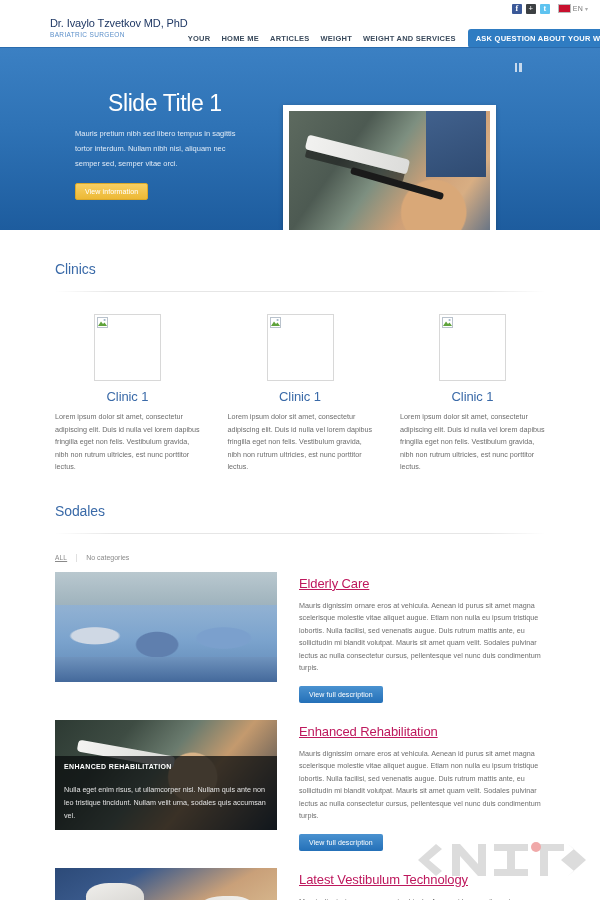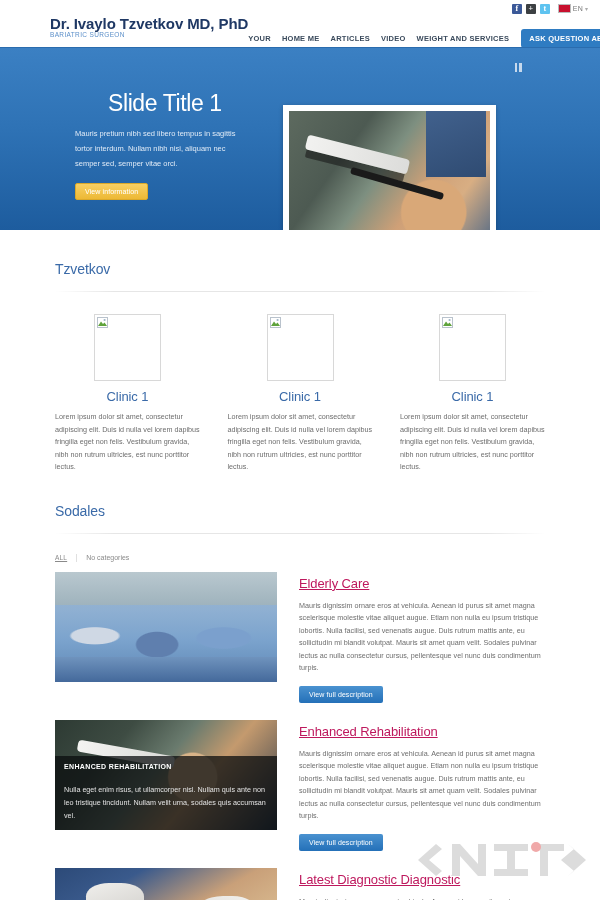--- a/index.html
+++ b/index.html
@@ -69,22 +69,22 @@
   .header {
     background: #fff;
     padding: 0 12px 0 50px;
     display: flex;
     align-items: flex-start;
     justify-content: space-between;
     height: 30px;
   }
   .brand { padding-top: 0px; }
   .brand-title {
-    font-size: 15px;
-    font-weight: bold;
+    font-size: 11px;
+    font-weight: normal;
     color: #1f3864;
     letter-spacing: -0.1px;
     line-height: 13px;
     white-space: nowrap;
   }
   .brand-sub {
     font-size: 6.5px;
     color: #5b8fc9;
     letter-spacing: 0.35px;
     margin-top: 1px;
@@ -414,21 +414,21 @@
 
   <div class="header">
     <div class="brand">
       <div class="brand-title">Dr. Ivaylo Tzvetkov MD, PhD</div>
       <div class="brand-sub">BARIATRIC SURGEON</div>
     </div>
     <div class="nav">
       <span class="nav-item">YOUR</span>
       <span class="nav-item">HOME ME</span>
       <span class="nav-item">ARTICLES</span>
-      <span class="nav-item">VIDEO</span>
+      <span class="nav-item">WEIGHT</span>
       <span class="nav-item">WEIGHT AND SERVICES</span>
       <span class="cta">ASK QUESTION ABOUT YOUR WEIGHT</span>
     </div>
   </div>
 
   <div class="hero">
     <div class="hero-text">
       <div class="hero-title">Slide Title 1</div>
       <div class="hero-body">Mauris pretium nibh sed libero tempus in sagittis tortor interdum. Nullam nibh nisi, aliquam nec semper sed, semper vitae orci.</div>
       <span class="hero-btn">View information</span>
@@ -443,21 +443,21 @@
 
     <div class="pause-btn">
       <i></i>
       <i></i>
     </div>
   </div>
 
   <div class="content">
 
     <div class="sec-clinics">
-      <div class="section-title">Tzvetkov</div>
+      <div class="section-title">Clinics</div>
       <div class="divider"></div>
 
       <div class="clinics-grid">
 
         <div class="clinic-card">
           <div class="ph-box">
             <svg class="broken-img" viewBox="0 0 11 11">
               <rect x="0.5" y="0.5" width="10" height="10" fill="#fff" stroke="#b9c2cc" stroke-width="1"></rect>
               <path d="M1 9 L4 4.5 L6 7 L7.5 5.5 L10 9 Z" fill="#5fa33c"></path>
               <circle cx="7.6" cy="3" r="1.1" fill="#9fb4c6"></circle>
@@ -523,21 +523,21 @@
         <div class="svc-body">
           <div class="svc-title">Enhanced Rehabilitation</div>
           <div class="svc-desc">Mauris dignissim ornare eros at vehicula. Aenean id purus sit amet magna scelerisque molestie vitae aliquet augue. Etiam non nulla eu ipsum tristique lobortis. Nulla facilisi, sed venenatis augue. Duis rutrum mattis ante, eu sollicitudin mi blandit volutpat. Mauris sit amet quam velit. Sodales pulvinar lectus ac nulla consectetur cursus, pellentesque vel nunc duis condimentum turpis.</div>
           <span class="svc-btn">View full description</span>
         </div>
       </div>
 
       <div class="service-row">
         <div class="svc-img svc-img-3"></div>
         <div class="svc-body">
-          <div class="svc-title">Latest Diagnostic Diagnostic</div>
+          <div class="svc-title">Latest Vestibulum Technology</div>
           <div class="svc-desc">Mauris dignissim ornare eros at vehicula. Aenean id purus sit amet magna scelerisque molestie vitae aliquet augue. Etiam non nulla eu ipsum tristique lobortis. Nulla facilisi, sed venenatis augue. Duis rutrum mattis ante, eu sollicitudin mi blandit volutpat. Mauris sit amet quam velit. Sodales pulvinar lectus ac nulla consectetur cursus, pellentesque vel nunc duis condimentum turpis.</div>
 
         </div>
       </div>
 
     </div>
   </div>
 
   <svg class="watermark" viewBox="0 0 180 44">
     <g fill="#dcdcdc">

